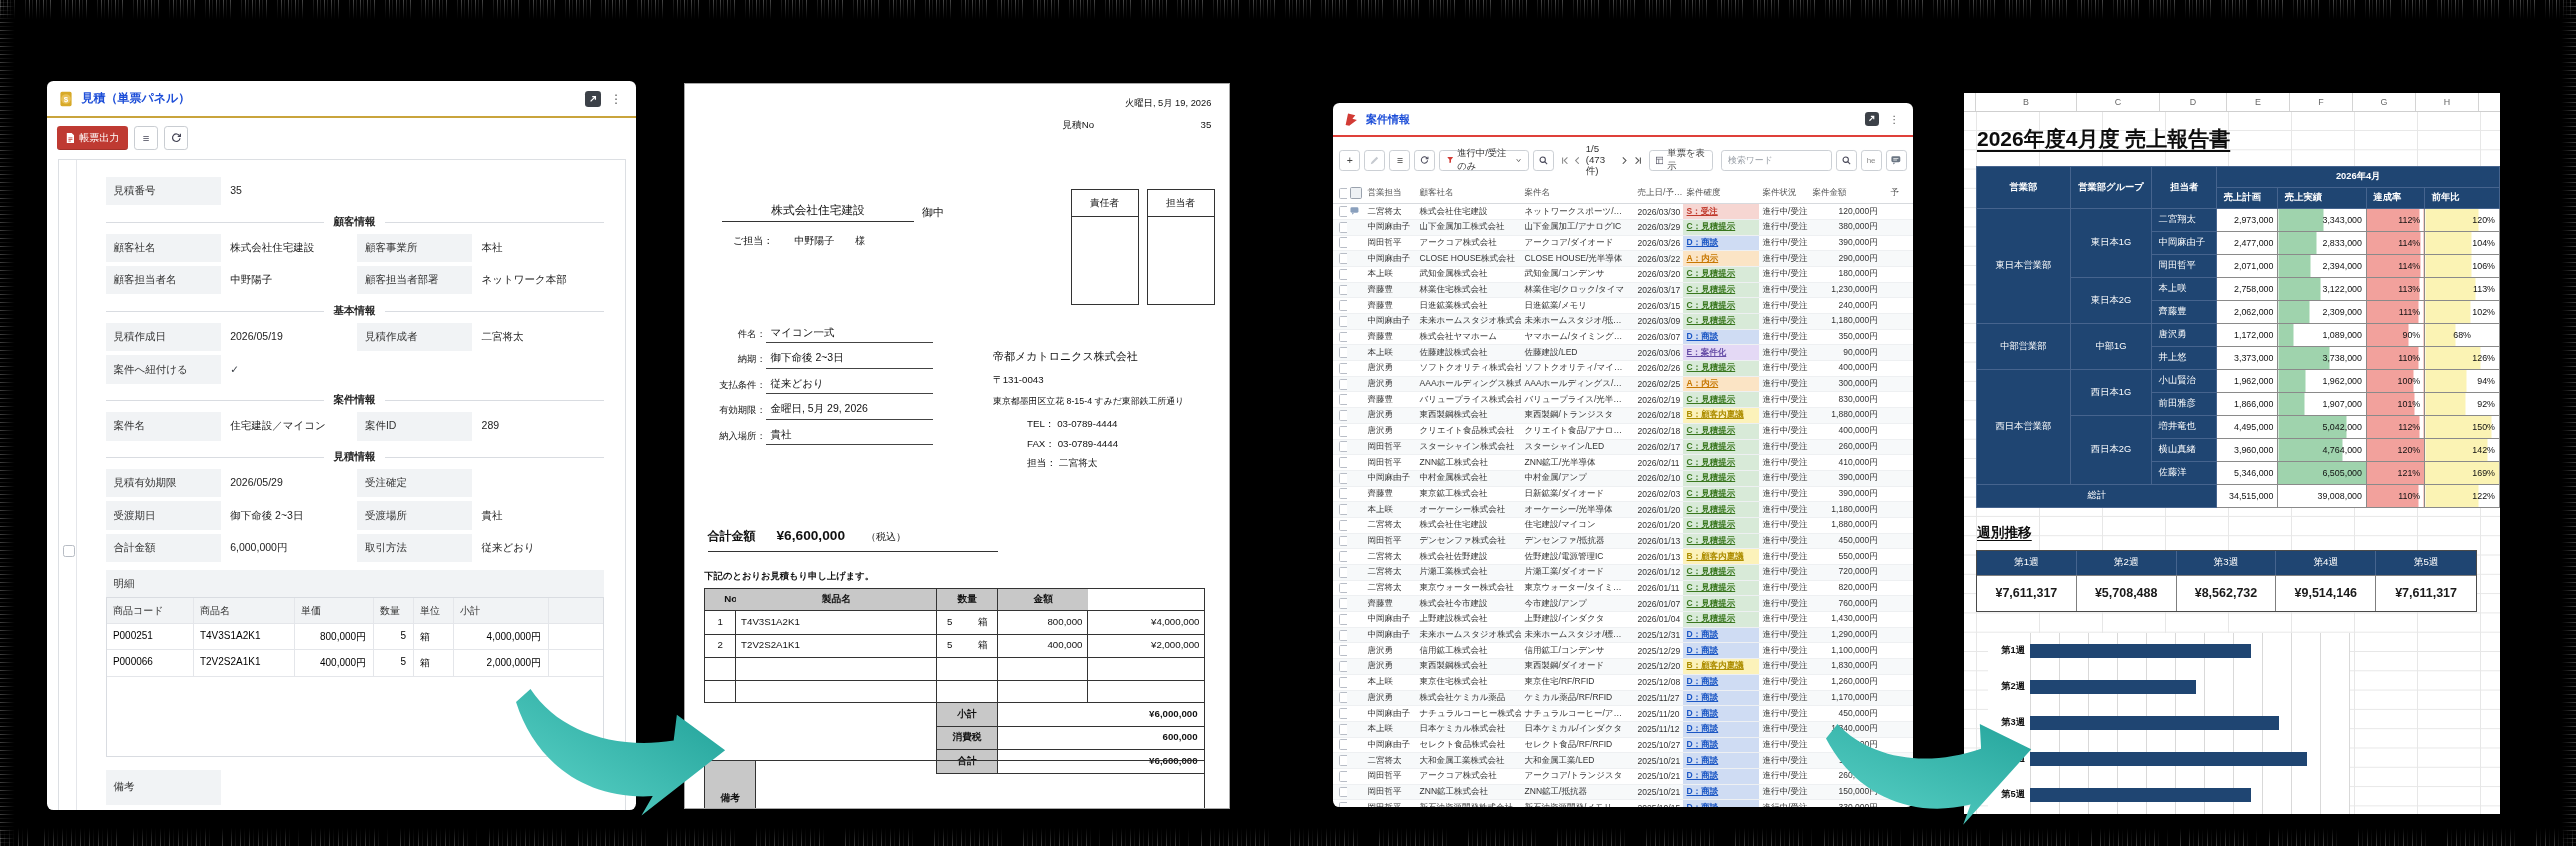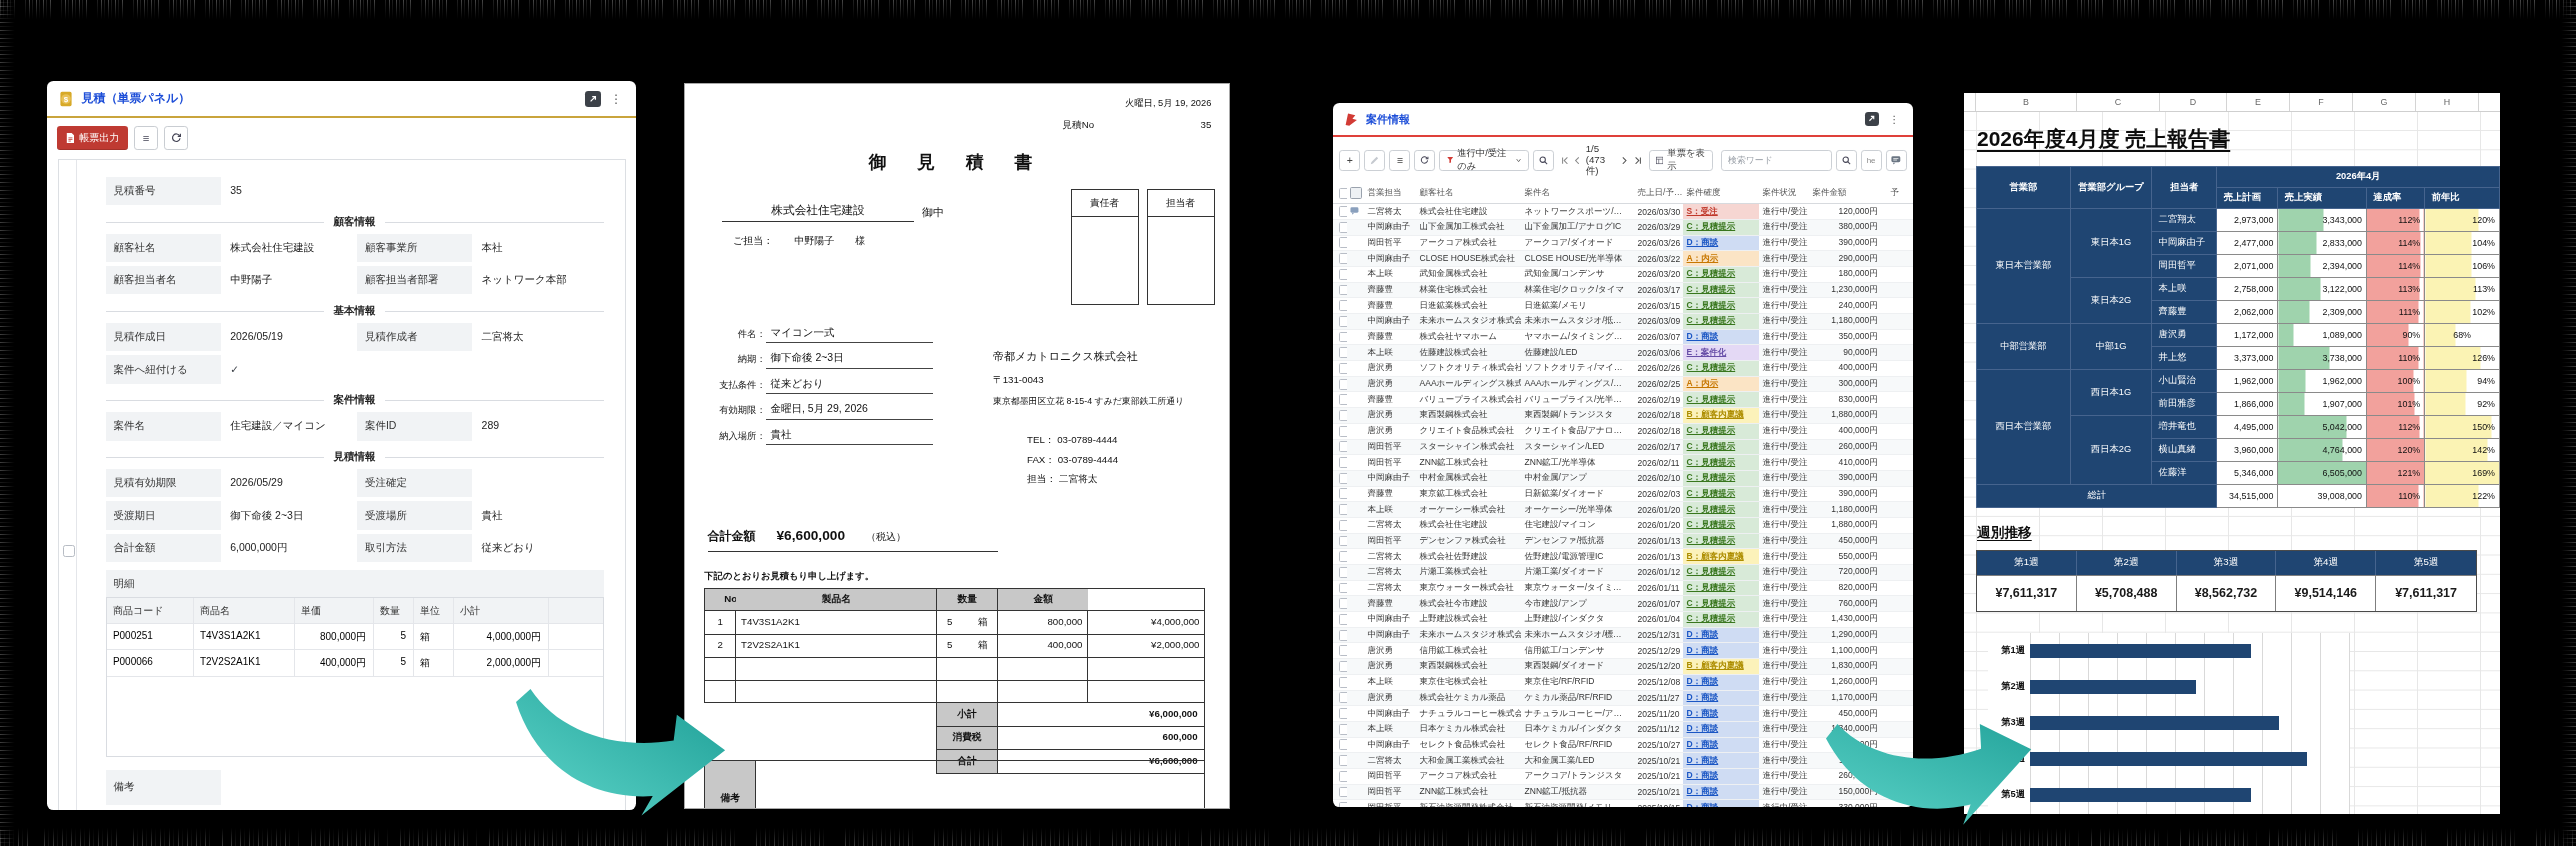--- a/index.html
+++ b/index.html
@@ -59,21 +59,21 @@
   .q-stamps{position:absolute;top:105px;right:14.5px;display:flex;gap:8px;}
   .stamp{width:66px;height:114px;border:1.2px solid #333;}
   .stamp .cap{height:26px;border-bottom:1.2px solid #333;display:flex;align-items:center;justify-content:center;font-size:9.7px;}
   .q-meta{position:absolute;top:242px;left:17.7px;}
   .q-mrow{display:flex;align-items:flex-end;margin-bottom:8px;}
   .q-mlabel{width:63px;text-align:right;font-size:9.3px;padding-bottom:2.4px;}
   .q-mval{width:159px;border-bottom:1.2px solid #444;font-size:10.5px;padding:0 3.2px 2.4px 4.8px;min-height:13.7px;}
   .q-issuer{position:absolute;top:264px;left:308px;width:221px;font-size:9.7px;line-height:1.6;}
   .q-issuer .co{font-size:11px;margin-bottom:6.4px;}
   .q-issuer .zip{margin-bottom:6.4px;}
-  .q-issuer .addr{font-size:8.9px;margin-bottom:24px;}
+  .q-issuer .addr{font-size:8.9px;margin-bottom:8px;}
   .q-issuer .tel{padding-left:34px;margin-bottom:4px;}
   .q-total{position:absolute;top:444px;left:22.5px;width:290px;display:flex;align-items:baseline;gap:21px;border-bottom:1.6px solid #333;padding-bottom:6.4px;}
   .q-total .lab{font-size:12px;font-weight:bold;}
   .q-total .val{font-size:13.7px;font-weight:bold;}
   .q-total .tax{font-size:10px;}
   .q-lead{position:absolute;top:486px;left:19.3px;font-size:9.3px;font-weight:bold;}
   .q-table{position:absolute;top:504px;left:19.3px;width:499px;border:1.6px solid #333;font-size:9.7px;}
   .q-tr{display:grid;grid-template-columns:31px 201px 61px 90px 1fr;border-bottom:0.8px solid #333;}
   .q-tr:last-child{border-bottom:none;}
   .q-tr>div{border-right:0.8px solid #333;padding:4.8px 4.8px;min-height:12px;white-space:nowrap;overflow:hidden;}
@@ -319,21 +319,20 @@
     </div>
   </div>
 
   <div class="panel p2">
     <div class="q-inner">
       <div class="q-date">火曜日, 5月 19, 2026</div>
       <div class="q-no">
         <span>見積No</span>
         <span>35</span>
       </div>
-      <div class="q-title">御 見 積 書</div>
       <div class="q-cust-line">株式会社住宅建設</div>
       <div class="q-atona">御中</div>
       <div class="q-contact">
         <span>ご担当：</span>
         <span>中野陽子</span>
         <span>様</span>
       </div>
       <div class="q-stamps">
         <div class="stamp">
             <div class="cap">責任者</div>

